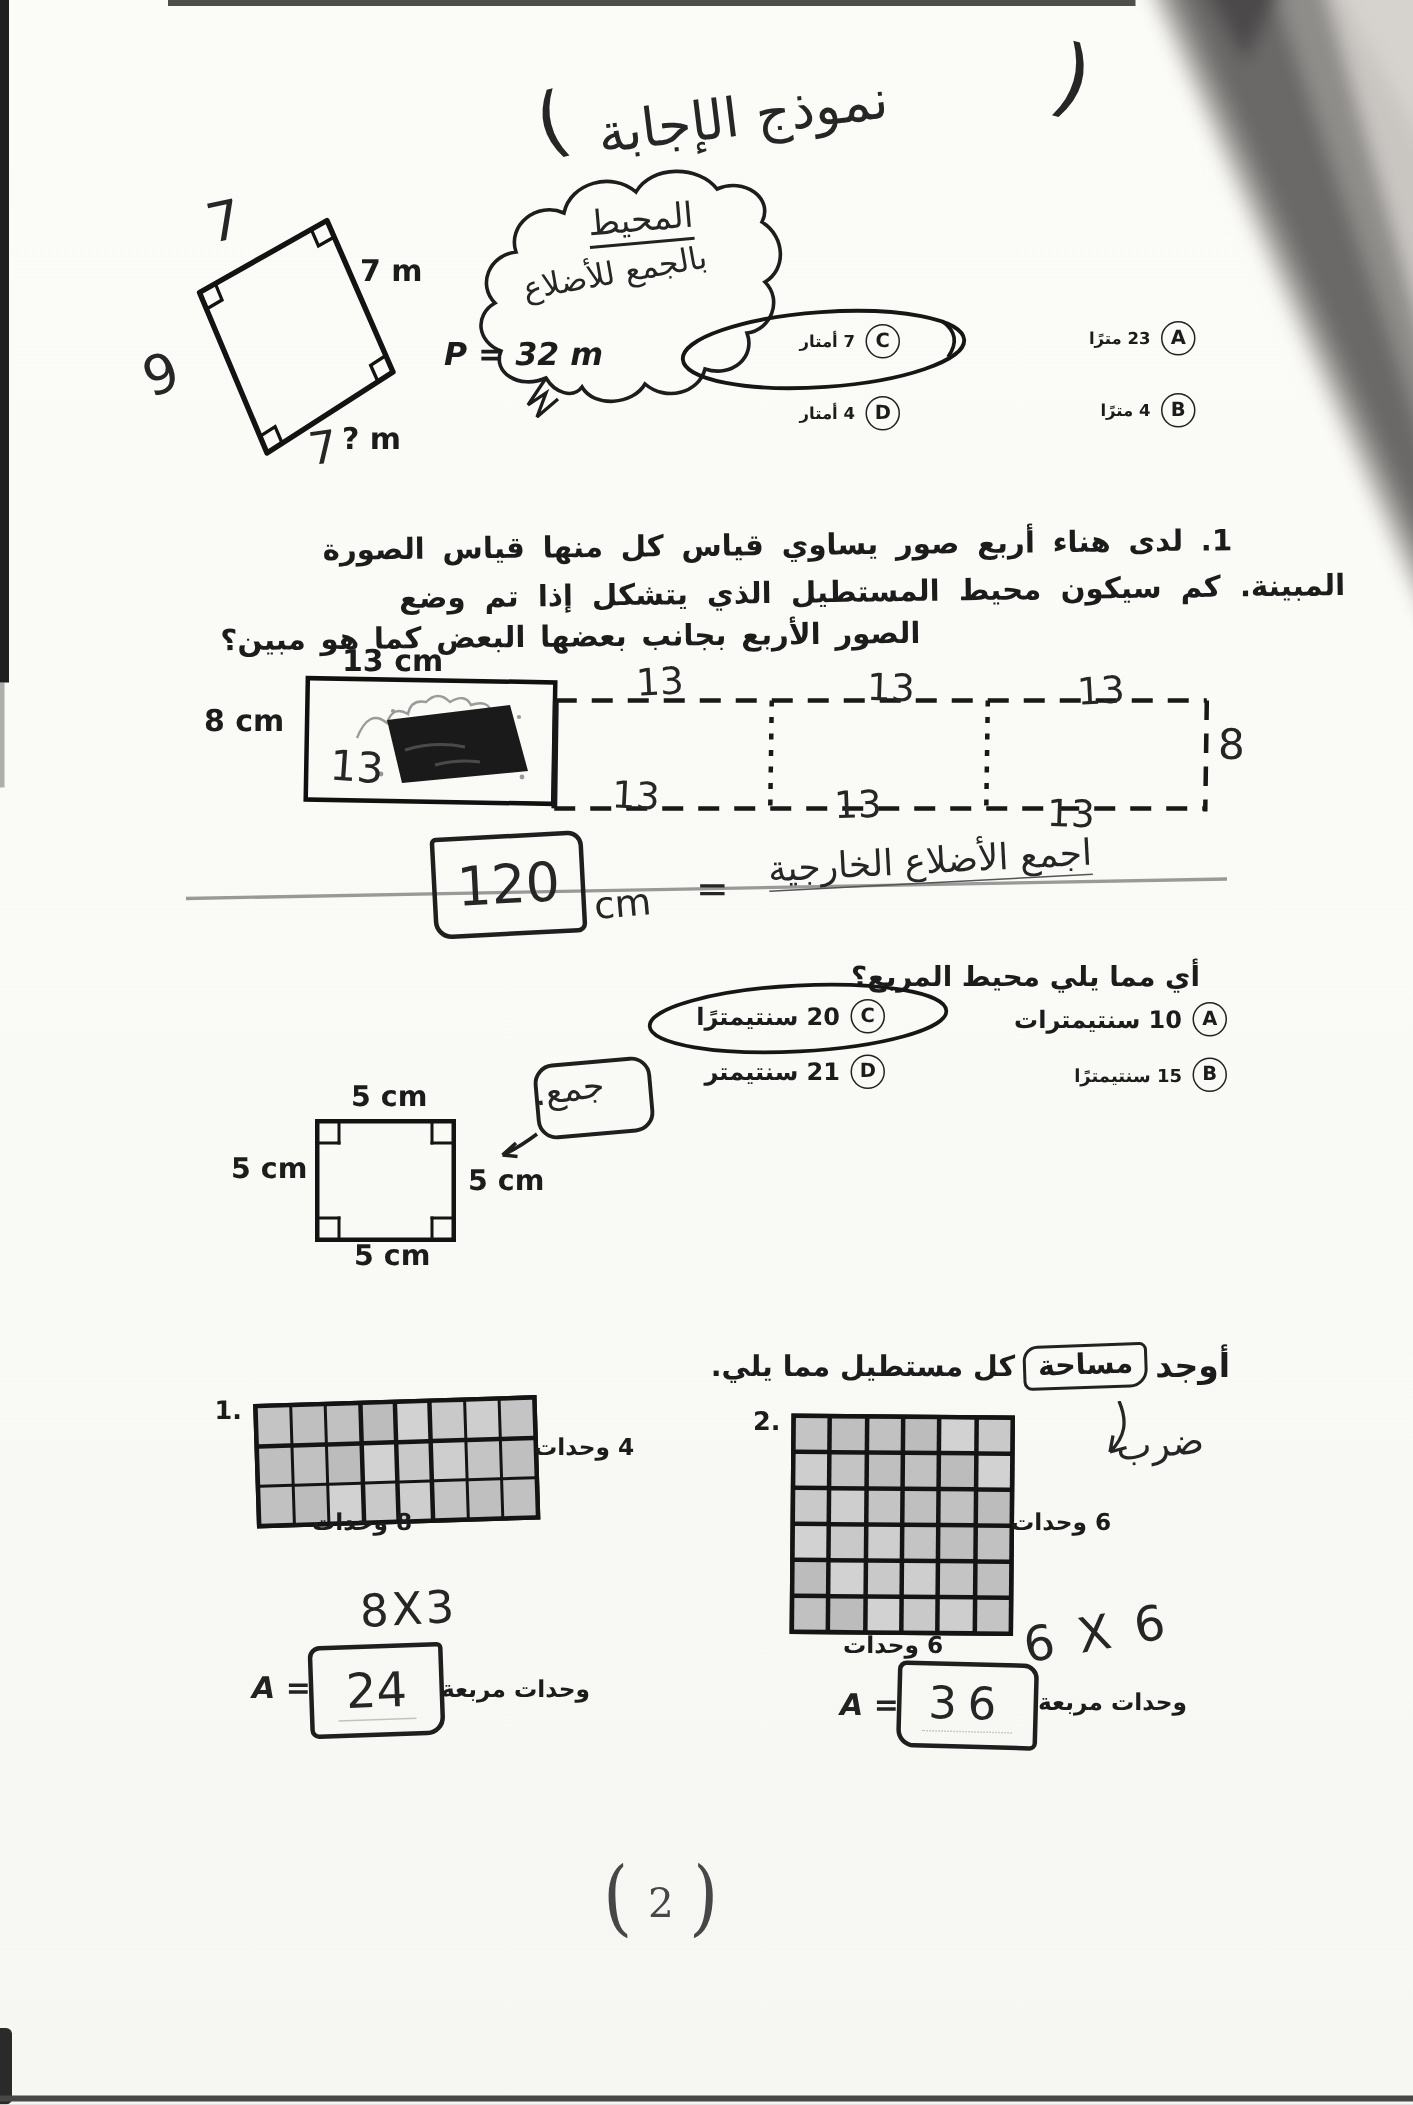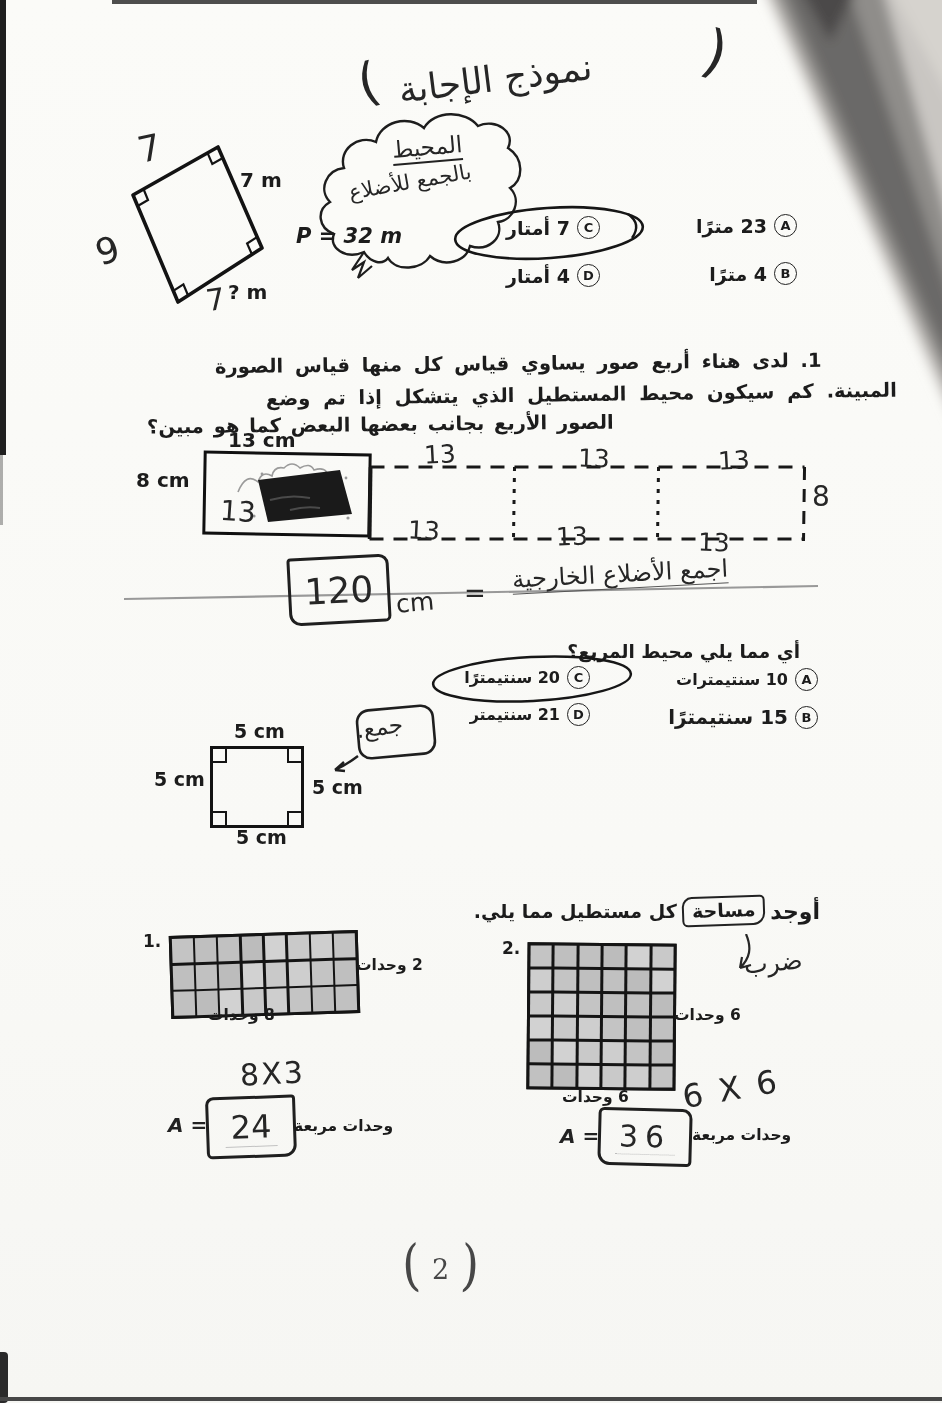--- a/index.html
+++ b/index.html
@@ -7,21 +7,21 @@
         background:linear-gradient(180deg,#fbfbf8 0%,#f9f9f6 60%,#f6f6f3 100%);
         font-family:"DejaVu Sans",sans-serif;}
   .abs{position:absolute;}
   .pr{font-weight:700;color:#1c1c1c;}
   .hw{color:#262626;font-weight:400;}
   .rtl{direction:rtl;unicode-bidi:isolate;}
   .nw{white-space:nowrap;}
   .opt{display:flex;direction:rtl;align-items:center;gap:7px;font-weight:700;color:#1c1c1c;}
   .opt .letter{width:21px;height:21px;min-width:21px;border:1.8px solid #222;border-radius:50%;
        display:inline-flex;align-items:center;justify-content:center;font-size:13px;font-weight:700;}
-  .opt .otext{font-size:19px;white-space:nowrap;}
+  .opt .otext{font-size:11px;white-space:nowrap;}
   .hwbox{border:3px solid #1f1f1f;display:flex;align-items:center;justify-content:center;background:transparent;}
   .ugrid{background:#141414;border:3px solid #141414;gap:2.5px;}
   .ugrid div{min-width:0;min-height:0;}
   .cmark{position:absolute;width:13px;height:13px;}
   .cm-tl{left:-1px;top:-1px;border-right:2.4px solid #151515;border-bottom:2.4px solid #151515;}
   .cm-tr{right:-1px;top:-1px;border-left:2.4px solid #151515;border-bottom:2.4px solid #151515;}
   .cm-bl{left:-1px;bottom:-1px;border-right:2.4px solid #151515;border-top:2.4px solid #151515;}
   .cm-br{right:-1px;bottom:-1px;border-left:2.4px solid #151515;border-top:2.4px solid #151515;}
   .unit-label{font-size:15.5px;font-weight:700;color:#1c1c1c;white-space:nowrap;}
   .aeq{font-style:italic;font-weight:700;font-size:20px;color:#222;}
@@ -130,21 +130,21 @@
   </div>
   <span class="abs hw" style="left:396px;top:588px;font-size:25px;transform:rotate(-5deg);">cm</span>
 
   <span class="abs pr rtl nw" style="right:142px;top:641px;font-size:18.5px;">أي مما يلي محيط المربع؟</span>
   <div class="abs opt" style="right:124px;top:668px;">
     <span class="letter">A</span>
     <span class="otext rtl" style="font-size:16px;">10 سنتيمترات</span>
   </div>
   <div class="abs opt" style="right:124px;top:705px;">
     <span class="letter">B</span>
-    <span class="otext rtl" style="font-size:20px;">15 سنتيمترًا</span>
+    <span class="otext rtl" style="font-size:12px;">15 سنتيمترًا</span>
   </div>
   <div class="abs opt" style="right:352px;top:666px;">
     <span class="letter">C</span>
     <span class="otext rtl" style="font-size:16px;">20 سنتيمترًا</span>
   </div>
   <div class="abs opt" style="right:352px;top:703px;">
     <span class="letter">D</span>
     <span class="otext rtl" style="font-size:16px;">21 سنتيمتر</span>
   </div>
   <svg class="abs" style="left:428px;top:652px;" width="212" height="56">
@@ -198,21 +198,21 @@
       <div style="background: rgb(191, 191, 191);"></div>
       <div style="background: rgb(193, 193, 193);"></div>
       <div style="background: rgb(188, 188, 188);"></div>
       <div style="background: rgb(210, 210, 210);"></div>
       <div style="background: rgb(201, 201, 201);"></div>
       <div style="background: rgb(206, 206, 206);"></div>
       <div style="background: rgb(196, 196, 196);"></div>
       <div style="background: rgb(191, 191, 191);"></div>
       <div style="background: rgb(193, 193, 193);"></div>
     </div>
-  <span class="abs rtl unit-label" style="left:356px;top:956px;">2 وحدات</span>
+  <span class="abs rtl unit-label" style="left:356px;top:956px;">4 وحدات</span>
   <span class="abs rtl unit-label" style="left:208px;top:1006px;">8 وحدات</span>
   <span class="abs hw nw" style="left:240px;top:1056px;font-size:30px;transform:rotate(-3deg);letter-spacing:2px;">8X3</span>
   <span class="abs aeq nw" style="left:168px;top:1113px;">A =</span>
   <div class="abs hwbox" style="left:206px;top:1096px;width:84px;height:56px;border-radius:8px 4px 12px 6px;transform:rotate(-2deg);">
     <span class="hw" style="font-size:32px;border-bottom:1.5px solid #c2c2c2;padding:0 6px;">24</span>
   </div>
   <span class="abs rtl unit-label" style="left:294px;top:1117px;">وحدات مربعة</span>
 
   <span class="abs pr" style="left:502px;top:938px;font-size:17px;">2.</span>
   <div class="abs ugrid" style="left: 527px; top: 943px; width: 143px; height: 141px; border-width: 3.5px; gap: 3px; transform: rotate(0.5deg); display: grid; grid-template-columns: repeat(6, 1fr); grid-template-rows: repeat(6, 1fr);">

